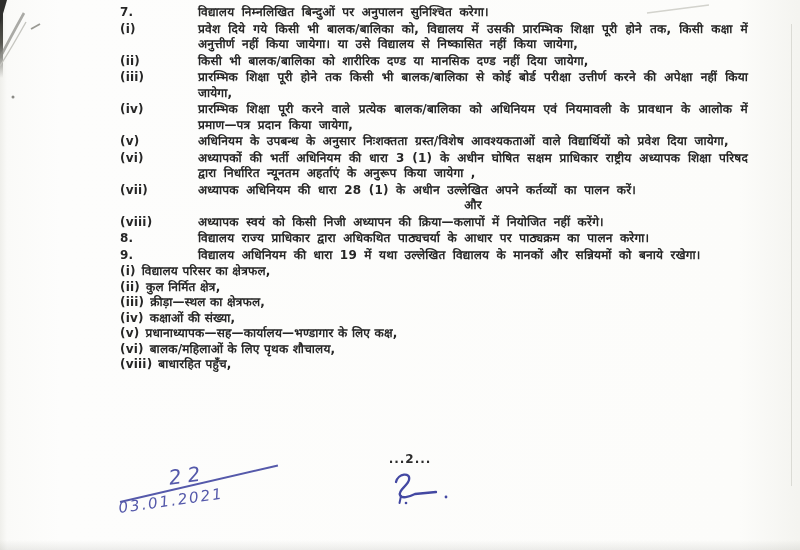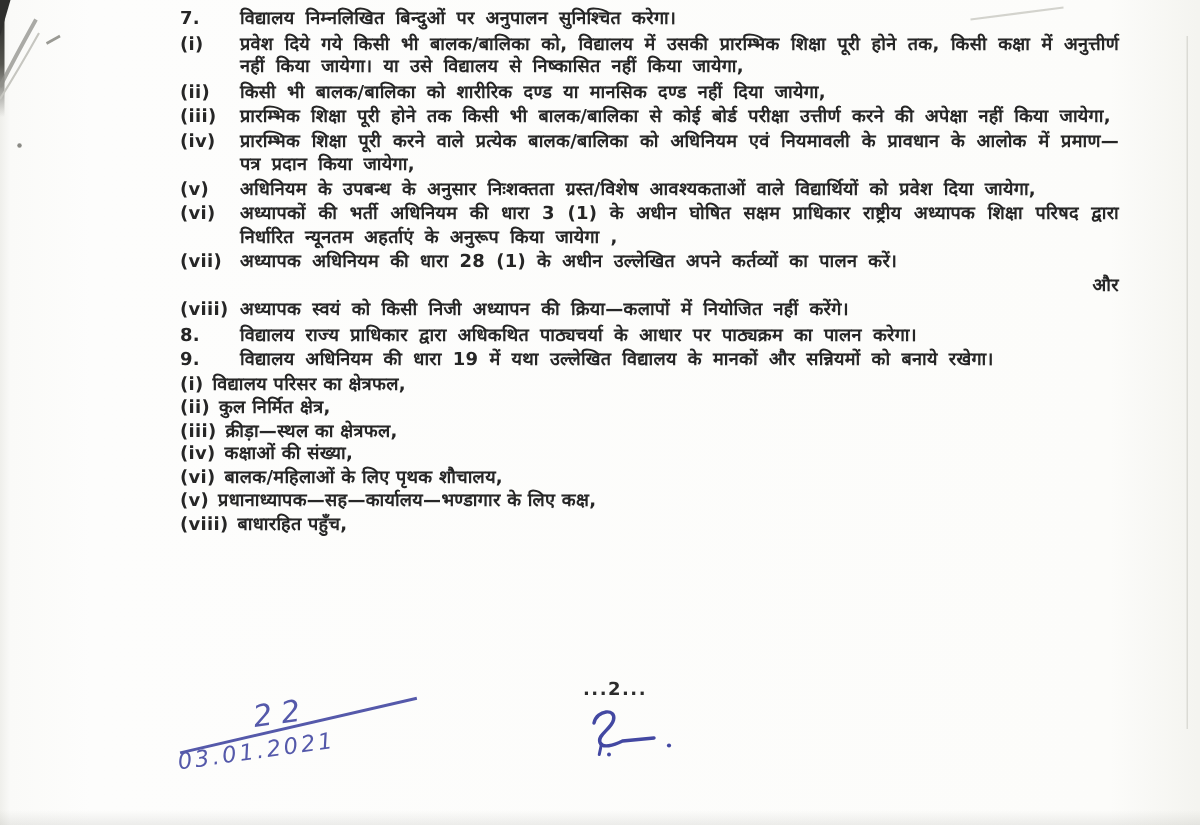--- a/index.html
+++ b/index.html
@@ -20,22 +20,22 @@
     pointer-events:none;
   }
   
   .doc{
     position:absolute;left:120px;top:5px;width:628px;
     color:#262626;font-weight:700;font-size:12px;line-height:15.5px;
     letter-spacing:.2px;
   }
   .row{display:flex;margin-bottom:1px;}
   .marker{width:40px;flex:0 0 40px;}
-  .text{width:586px;text-align:justify;word-spacing:3px;}
-  .text .cont{text-align:right;}
+  .text{width:586px;text-align:justify;word-spacing:3px;margin-left:38px;}
+  .text .cont{text-align:center;}
   .sub{margin-top:1px;}
   .subrow{white-space:nowrap;line-height:15.5px;}
   .submarker{margin-right:6px;}
   
   .pagenum{
     position:absolute;left:380px;top:452px;width:60px;text-align:center;
     color:#2c2c2c;font-weight:700;font-size:12px;letter-spacing:1px;
   }
   
   .hw{
@@ -144,24 +144,24 @@
       <div class="subrow">
         <span class="submarker">(ii)</span><span>कुल निर्मित क्षेत्र,</span>
       </div>
       <div class="subrow">
         <span class="submarker">(iii)</span><span>क्रीड़ा—स्थल का क्षेत्रफल,</span>
       </div>
       <div class="subrow">
         <span class="submarker">(iv)</span><span>कक्षाओं की संख्या,</span>
       </div>
       <div class="subrow">
-        <span class="submarker">(vi)</span><span>बालक/महिलाओं के लिए पृथक शौचालय,</span>
+        <span class="submarker">(v)</span><span>प्रधानाध्यापक—सह—कार्यालय—भण्डागार के लिए कक्ष,</span>
       </div>
       <div class="subrow">
-        <span class="submarker">(v)</span><span>प्रधानाध्यापक—सह—कार्यालय—भण्डागार के लिए कक्ष,</span>
+        <span class="submarker">(vi)</span><span>बालक/महिलाओं के लिए पृथक शौचालय,</span>
       </div>
       <div class="subrow">
         <span class="submarker">(viii)</span><span>बाधारहित पहुँच,</span>
       </div>
     </div>
   </div>
 
   <div class="pagenum">...2...</div>
 
   <div class="hw">

